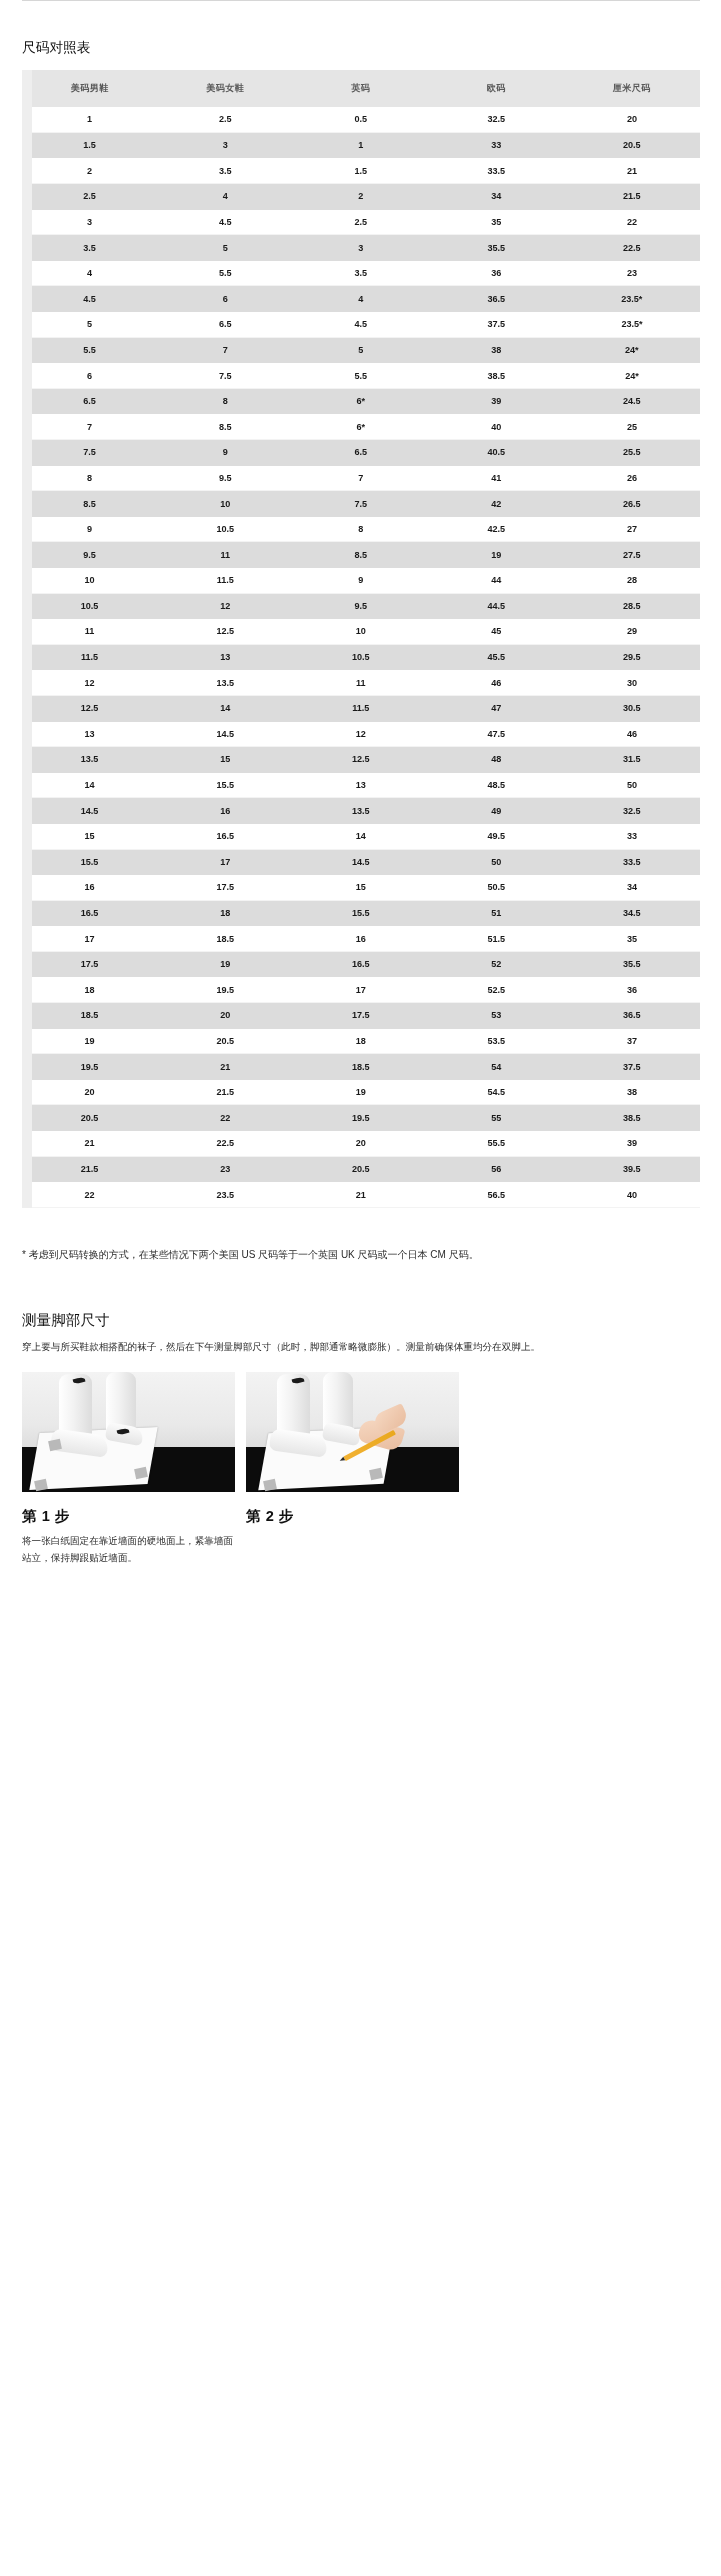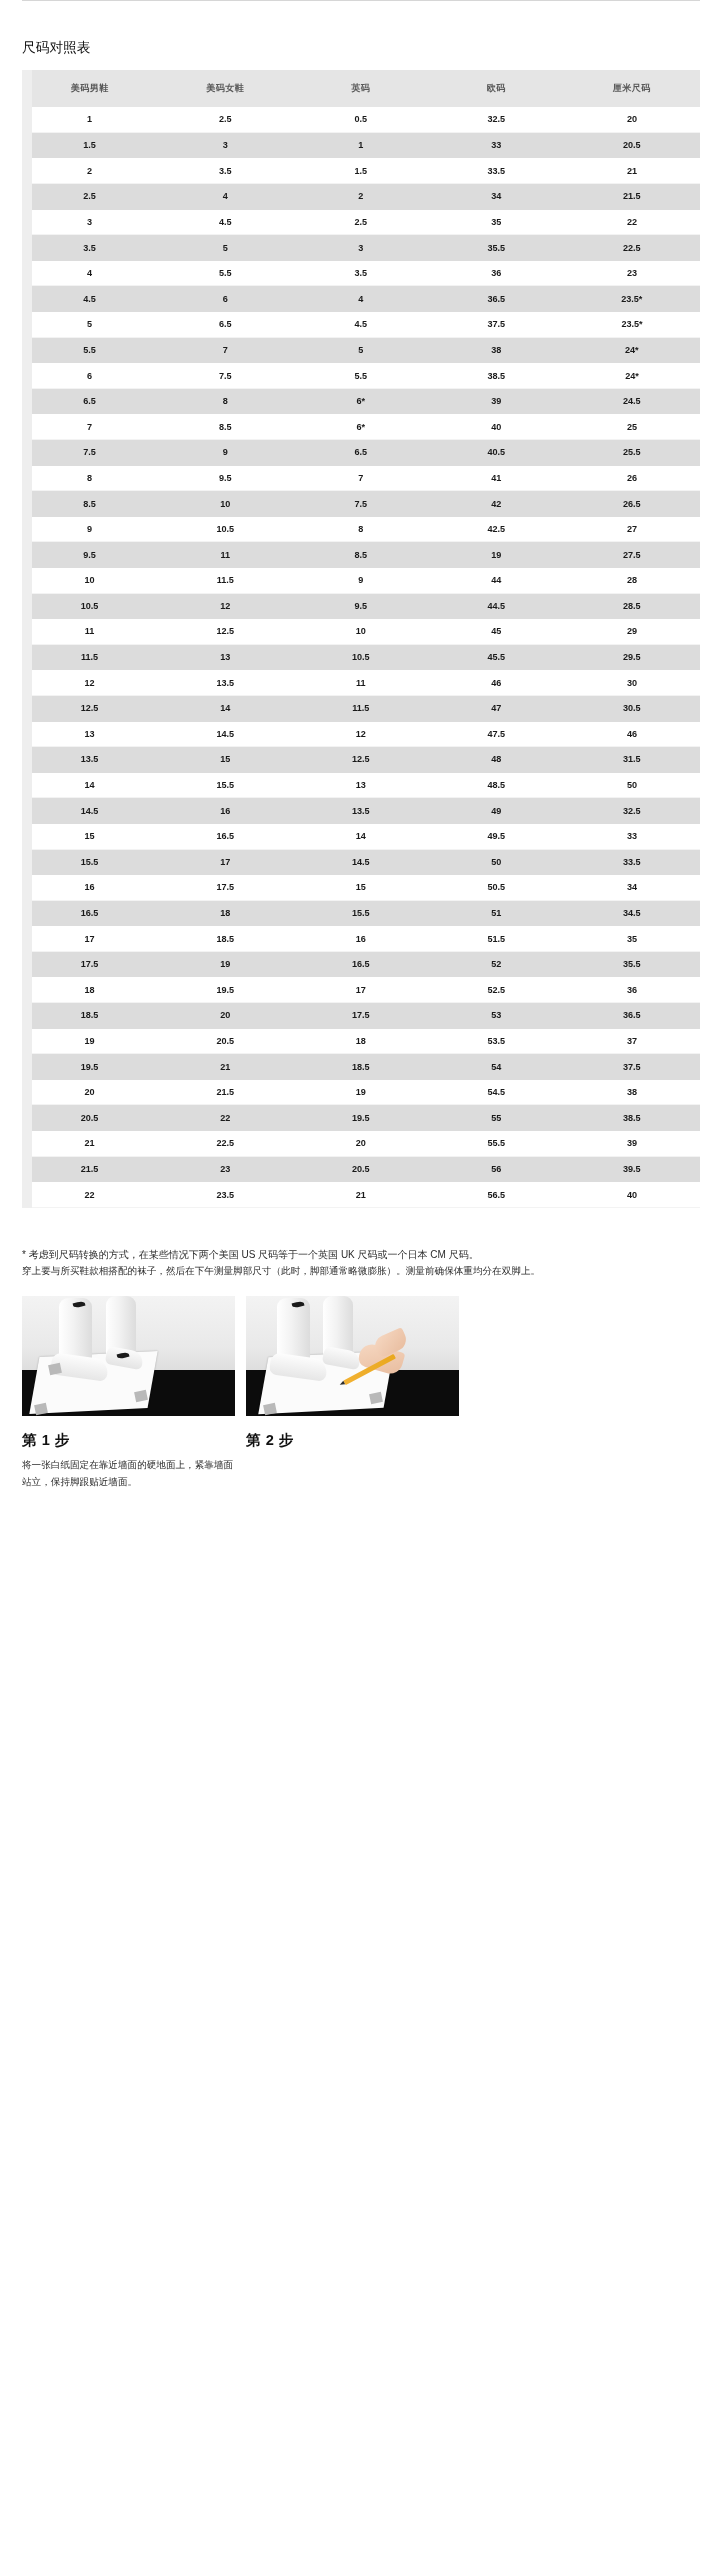--- a/index.html
+++ b/index.html
@@ -536,20 +536,21 @@
               <td>56.5</td>
               <td>40</td>
             </tr>
           </tbody>
       </table>
     </div>
   </div>
 
   <p class="footnote">* 考虑到尺码转换的方式，在某些情况下两个美国 US 尺码等于一个英国 UK 尺码或一个日本 CM 尺码。</p>
 
+  <h2 class="measure-title">测量脚部尺寸</h2>
   <p class="measure-intro">穿上要与所买鞋款相搭配的袜子，然后在下午测量脚部尺寸（此时，脚部通常略微膨胀）。测量前确保体重均分在双脚上。</p>
 
   <div class="steps">
 
     <div class="step">
       <div class="photo">
         <div class="bg-wall"></div>
           <div class="floor"></div>
         <div class="paper p1"></div>
         <div class="leg leg-a"></div>

